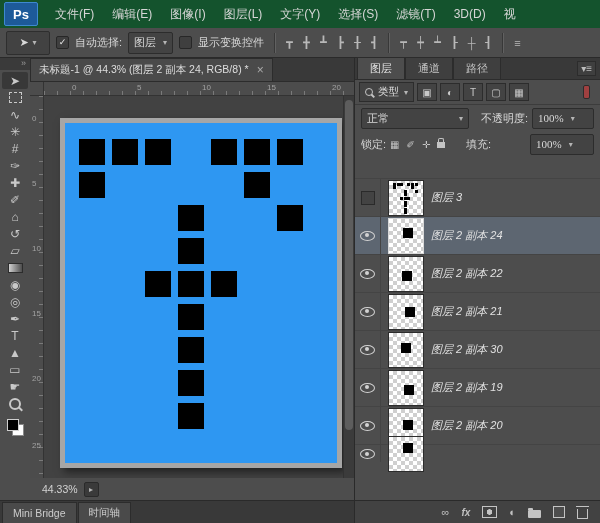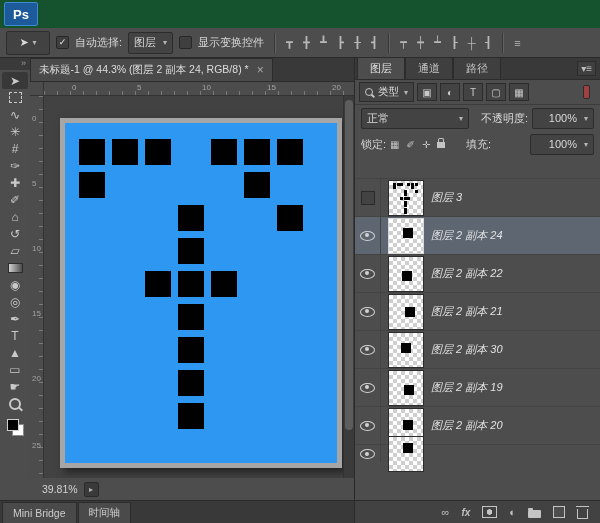--- a/index.html
+++ b/index.html
@@ -61,21 +61,21 @@
   .panel-menu{margin-left:auto;margin-right:4px;margin-bottom:3px;color:#bdbdbd;font-size:10px;background:#3f3f3f;border:1px solid #2c2c2c;padding:0 3px;line-height:13px;}
   #filter-row{height:24px;display:flex;align-items:center;gap:3px;padding:0 4px;border-bottom:1px solid #3c3c3c;}
   .search-combo{height:18px;background:#434343;border:1px solid #2c2c2c;display:flex;align-items:center;gap:5px;padding:0 5px;font-size:10.5px;}
   .ic-mag{width:6px;height:6px;border:1.5px solid #c4c4c4;border-radius:50%;position:relative;display:inline-block;}
   .ic-mag::after{content:"";position:absolute;width:4px;height:1.5px;background:#c4c4c4;right:-3px;bottom:-1px;transform:rotate(45deg);}
   .filter-btn{width:20px;height:18px;background:#434343;border:1px solid #2c2c2c;display:flex;align-items:center;justify-content:center;font-size:10px;color:#c9c9c9;box-sizing:border-box;}
   .ic-toggle{width:5px;height:12px;background:#a04040;border:1px solid #2c2c2c;border-radius:2px;display:inline-block;}
   .prow{height:26px;display:flex;align-items:center;gap:4px;padding:0 6px;}
   .blend-select{width:100px;height:19px;justify-content:space-between;}
   .plabel{font-size:11px;color:#d6d6d6;white-space:nowrap;}
-  .val-box{width:52px;height:19px;justify-content:flex-end;margin-left:auto;}
+  .val-box{width:52px;height:19px;justify-content:flex-start;margin-left:auto;font-family:Liberation Serif, serif;}
   .lock-icons{display:flex;align-items:center;gap:7px;width:72px;}
   .lock-glyph{font-size:10px;color:#c4c4c4;}
   .ic-lock{width:8px;height:6px;background:#c4c4c4;position:relative;display:inline-block;margin-top:4px;}
   .ic-lock::before{content:"";position:absolute;top:-4px;left:1px;width:4px;height:4px;border:1px solid #c4c4c4;border-bottom:none;border-radius:2px 2px 0 0;}
   #layer-list{position:absolute;left:0;right:0;top:98px;bottom:23px;overflow:hidden;background:#4d4d4d;}
   .list-spacer{height:22px;border-bottom:1px solid #444;}
   .layer-row{height:38px;display:flex;align-items:center;border-bottom:1px solid #444;background:#4d4d4d;box-sizing:border-box;font-style:italic;}
   .layer-row.selected{background:#5d6671;}
   .layer-row.partial{height:17px;border-bottom:none;}
   .eye-cell{width:26px;height:100%;display:flex;align-items:center;justify-content:center;border-right:1px solid #444;flex:none;box-sizing:border-box;}
@@ -96,20 +96,31 @@
   .ic-folder::before{content:"";position:absolute;top:-2px;left:0;width:5px;height:2px;background:#c4c4c4;border-radius:1px 1px 0 0;}
   .ic-newlayer{width:10px;height:10px;border:1px solid #c4c4c4;background:#4d4d4d;display:inline-block;}
   .ic-trash{width:9px;height:9px;border:1px solid #c4c4c4;border-top:none;border-radius:0 0 1px 1px;display:inline-block;position:relative;margin-top:3px;}
   .ic-trash::before{content:"";position:absolute;top:-3px;left:-2px;right:-2px;height:1.5px;background:#c4c4c4;}
 </style>
 </head>
 <body>
 
 <div id="menubar">
   <div class="ps-logo">Ps</div>
+  <div id="menu-items" style="display:flex;height:100%;">
+      <span class="menu-item">文件(F)</span>
+      <span class="menu-item">编辑(E)</span>
+      <span class="menu-item">图像(I)</span>
+      <span class="menu-item">图层(L)</span>
+      <span class="menu-item">文字(Y)</span>
+      <span class="menu-item">选择(S)</span>
+      <span class="menu-item">滤镜(T)</span>
+      <span class="menu-item">3D(D)</span>
+      <span class="menu-item">视</span>
+    </div>
 </div>
 
 <div id="optionsbar">
   <div class="tool-preset">
     <span class="tool-glyph">➤</span>
     <span class="dd-arrow">▾</span>
   </div>
   <span class="checkbox" id="auto-select-cb">✓</span>
   <span class="opt-label">自动选择:</span>
   <div class="dropdown">
@@ -251,21 +262,21 @@
       <div class="psq" style="left: 113px; top: 214px; height: 26px; width: 26px;"></div>
       <div class="psq" style="left: 113px; top: 247px; height: 26px; width: 26px;"></div>
       <div class="psq" style="left: 113px; top: 280px; height: 26px; width: 26px;"></div>
     </div>
   <div id="scrollbar-v">
     <div id="scroll-thumb"></div>
   </div>
 </div>
 
 <div id="statusbar">
-  <span>39.81%</span>
+  <span>44.33%</span>
   <span class="status-info">▸</span>
 </div>
 <div id="bottombar">
     <div class="bottom-tab">Mini Bridge</div>
     <div class="bottom-tab">时间轴</div>
   </div>
 
 <div id="rightpanel">
   <div id="panel-tabbar">
     <div id="panel-tabs" style="display:flex;align-items:flex-end;">

